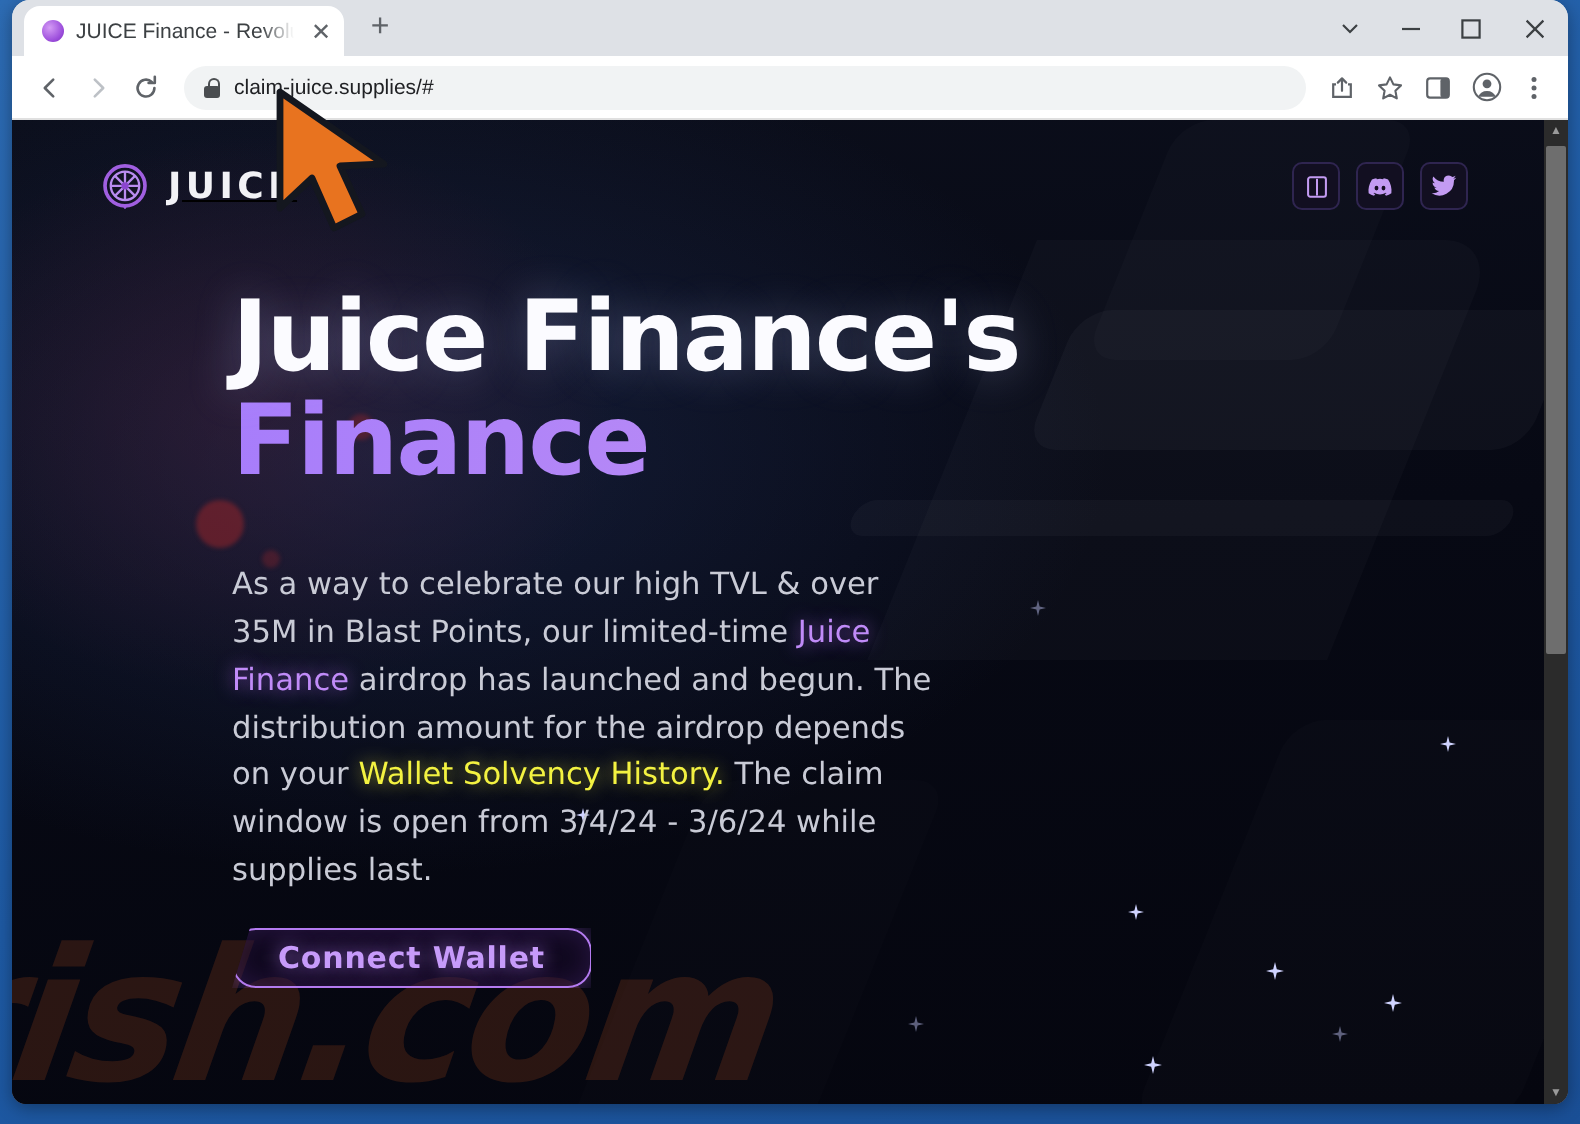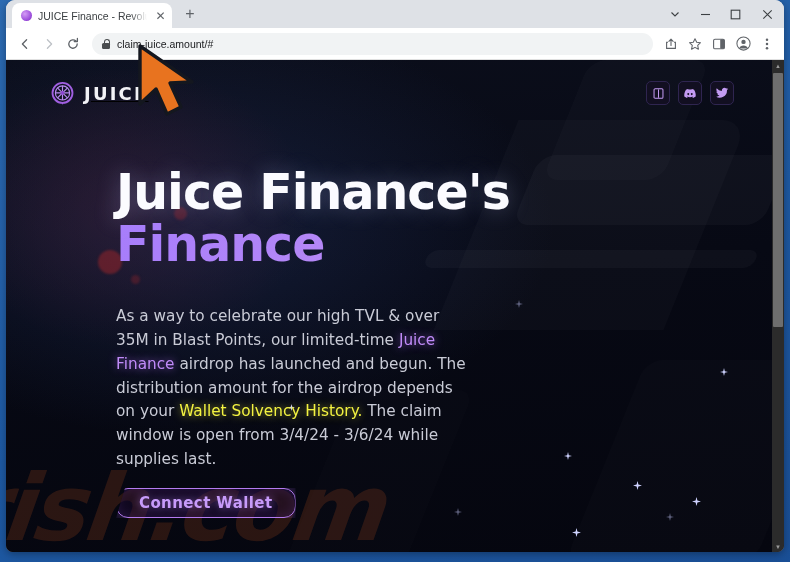--- a/index.html
+++ b/index.html
@@ -198,21 +198,21 @@
     border: 1px solid #2f2550;
     border-radius: 5px;
     background: #120f21;
     display: flex; align-items: center; justify-content: center;
     color: #c39bf2;
   }
 
   
   .hero {
     position: absolute;
-    left: 0; right: 0; top: 108px;
+    left: 0; right: 0; top: 84px;
     padding: 0 44px 0 110px;
     z-index: 4;
   }
   .hero h1 {
     font-size: 49px;
     line-height: 1.02;
     font-weight: 800;
     letter-spacing: -1px;
     font-family: "DejaVu Sans", sans-serif;
   }
@@ -322,21 +322,21 @@
     </div>
     <div class="navbtn">
       <svg width="14" height="14" viewBox="0 0 14 14">
         <path d="M11.2 7a4.2 4.2 0 1 1-1.3-3" fill="none" stroke="#5f6368" stroke-width="1.3" stroke-linecap="round"></path>
         <path d="M11.4 1.4v3.1H8.3" fill="none" stroke="#5f6368" stroke-width="1.3" stroke-linecap="round" stroke-linejoin="round"></path>
       </svg>
     </div>
 
     <div class="omnibox">
       <span class="lock"></span>
-      <span class="url">claim-juice.amount/#</span>
+      <span class="url">claim-juice.supplies/#</span>
     </div>
 
     <div class="tbicon">
       <svg width="14" height="14" viewBox="0 0 14 14">
         <path d="M4 5.2H2.6v6.2h8.8V5.2H10" fill="none" stroke="#5f6368" stroke-width="1.1"></path>
         <path d="M7 8.4V2.2M4.9 4.3 7 2.2l2.1 2.1" fill="none" stroke="#5f6368" stroke-width="1.1" stroke-linecap="round" stroke-linejoin="round"></path>
       </svg>
     </div>
     <div class="tbicon">
       <svg width="14" height="14" viewBox="0 0 14 14">

